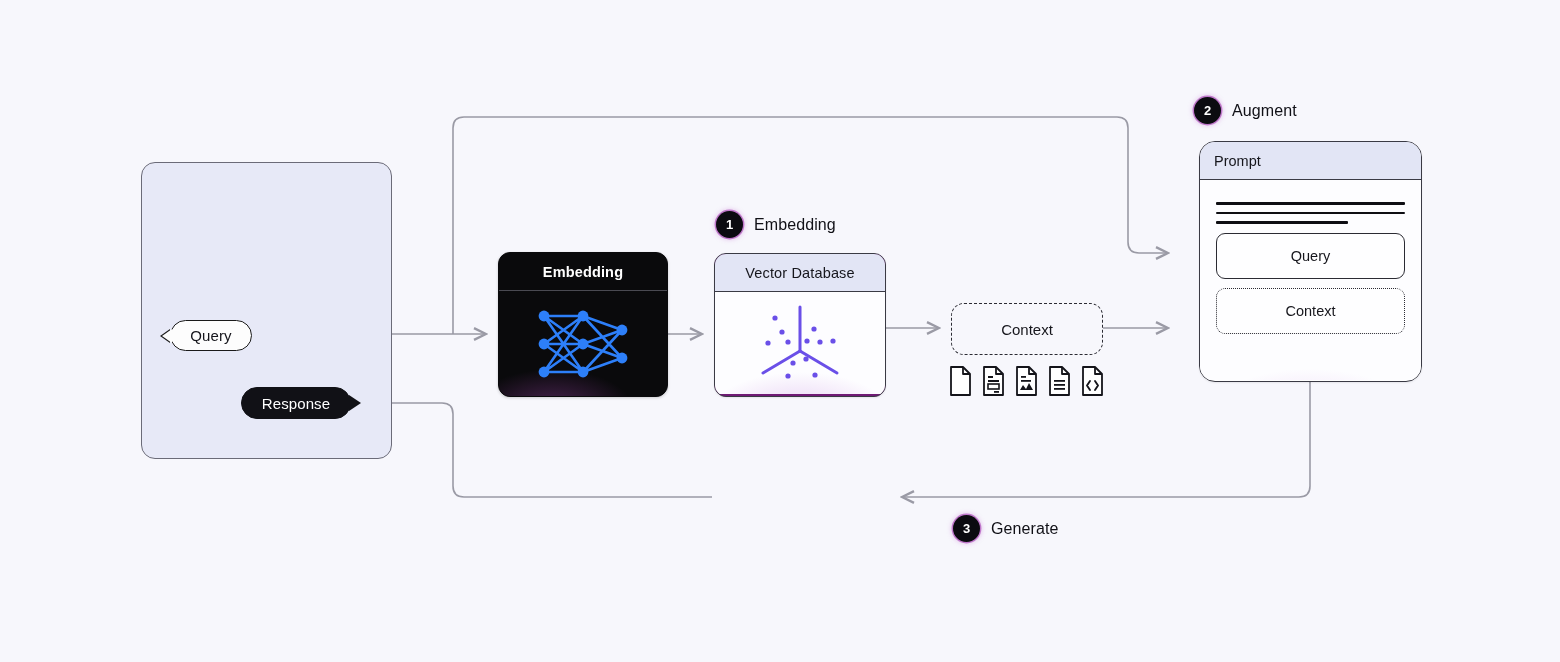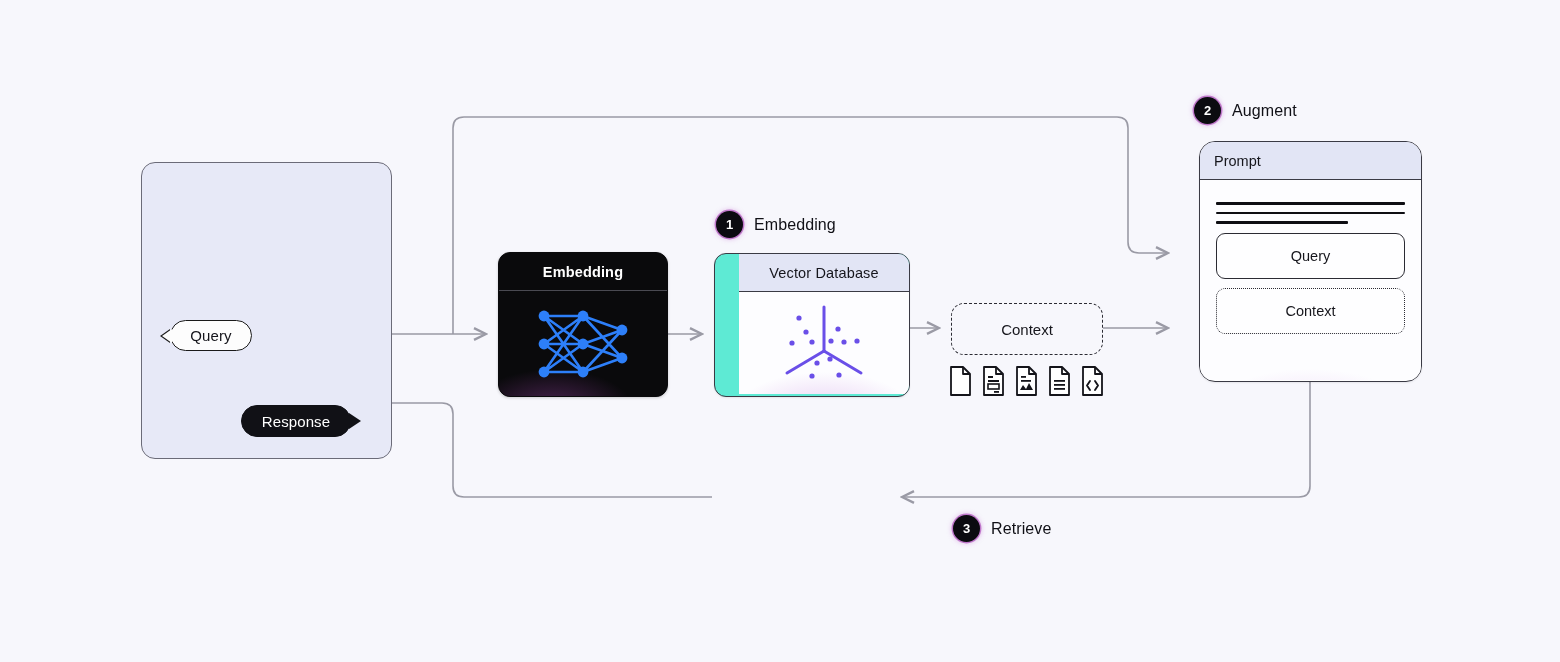--- a/index.html
+++ b/index.html
@@ -32,21 +32,21 @@
     left:170px;top:320px;width:80px;height:29px;
     background:#fdfdfd;border:1.5px solid #1a1a1a;color:#15151b;
   }
   .bubble-query .tail{
     position:absolute;left:-9px;top:50%;transform:translateY(-50%);
     width:0;height:0;border-top:7px solid transparent;border-bottom:7px solid transparent;
     border-right:10px solid #fdfdfd;
     filter:drop-shadow(-1.4px 0 0 #1a1a1a);
   }
   .bubble-response{
-    left:241px;top:405px;width:108px;height:30px;
+    left:241px;top:387px;width:108px;height:30px;
     background:#111116;border:1.5px solid #111116;color:#ffffff;
   }
   .bubble-response .tail{
     position:absolute;right:-11px;top:50%;transform:translateY(-50%);
     width:0;height:0;border-top:8px solid transparent;border-bottom:8px solid transparent;
     border-left:12px solid #111116;
   }
 
   
   .node{position:absolute;border-radius:12px;overflow:hidden;}
@@ -58,22 +58,22 @@
 
   
   .node-embedding{left:498px;top:252px;width:168px;height:143px;
     background:#0a0a0c;border:1px solid #0a0a0c;
     box-shadow:0 1px 3px rgba(0,0,0,.18);}
   .node-embedding .node-head{color:#fff;font-weight:600;border-bottom:1px solid #4a4a52;}
   .node-embedding .node-body{height:105px;
     background:radial-gradient(ellipse 70% 55% at 32% 112%, #4b2352 0%, rgba(60,25,70,0) 68%),#0a0a0c;}
 
   
-  .node-light{background:#5eead4;border:1.3px solid #3a3a44;
-    box-shadow:0 1px 2px rgba(0,0,0,.07);padding-left:24px;}
+  .node-light{background:#701a75;border:1.3px solid #3a3a44;
+    box-shadow:0 1px 2px rgba(0,0,0,.07);}
   .node-light .node-head{
     background:#e2e5f5;color:#16161c;border-bottom:1.3px solid #3a3a44;}
   .node-light .node-body{
     background:radial-gradient(ellipse 78% 62% at 50% 122%, #e6ccf2 0%, rgba(235,215,248,0) 70%),#fdfdff;}
 
   .node-vdb{left:714px;top:253px;width:170px;height:142px;}
   .node-vdb .node-body{height:102px;}
   .node-llm{left:714px;top:420px;width:170px;height:145px;}
   .node-llm .node-body{height:105px;}
 
@@ -262,21 +262,21 @@
   <div class="step step-retrieve">
     <div class="step-badge">1</div>
     <div class="step-label">Embedding</div>
   </div>
   <div class="step step-augment">
     <div class="step-badge">2</div>
     <div class="step-label">Augment</div>
   </div>
   <div class="step step-generate">
     <div class="step-badge">3</div>
-    <div class="step-label">Retrieve</div>
+    <div class="step-label">Generate</div>
   </div>
 
   <div class="prompt-panel">
     <div class="prompt-head">Prompt</div>
     <div class="prompt-body">
       <div class="pl w100"></div>
       <div class="pl w100"></div>
       <div class="pl w70"></div>
       <div class="pbox solid">
         <span>Query</span>

